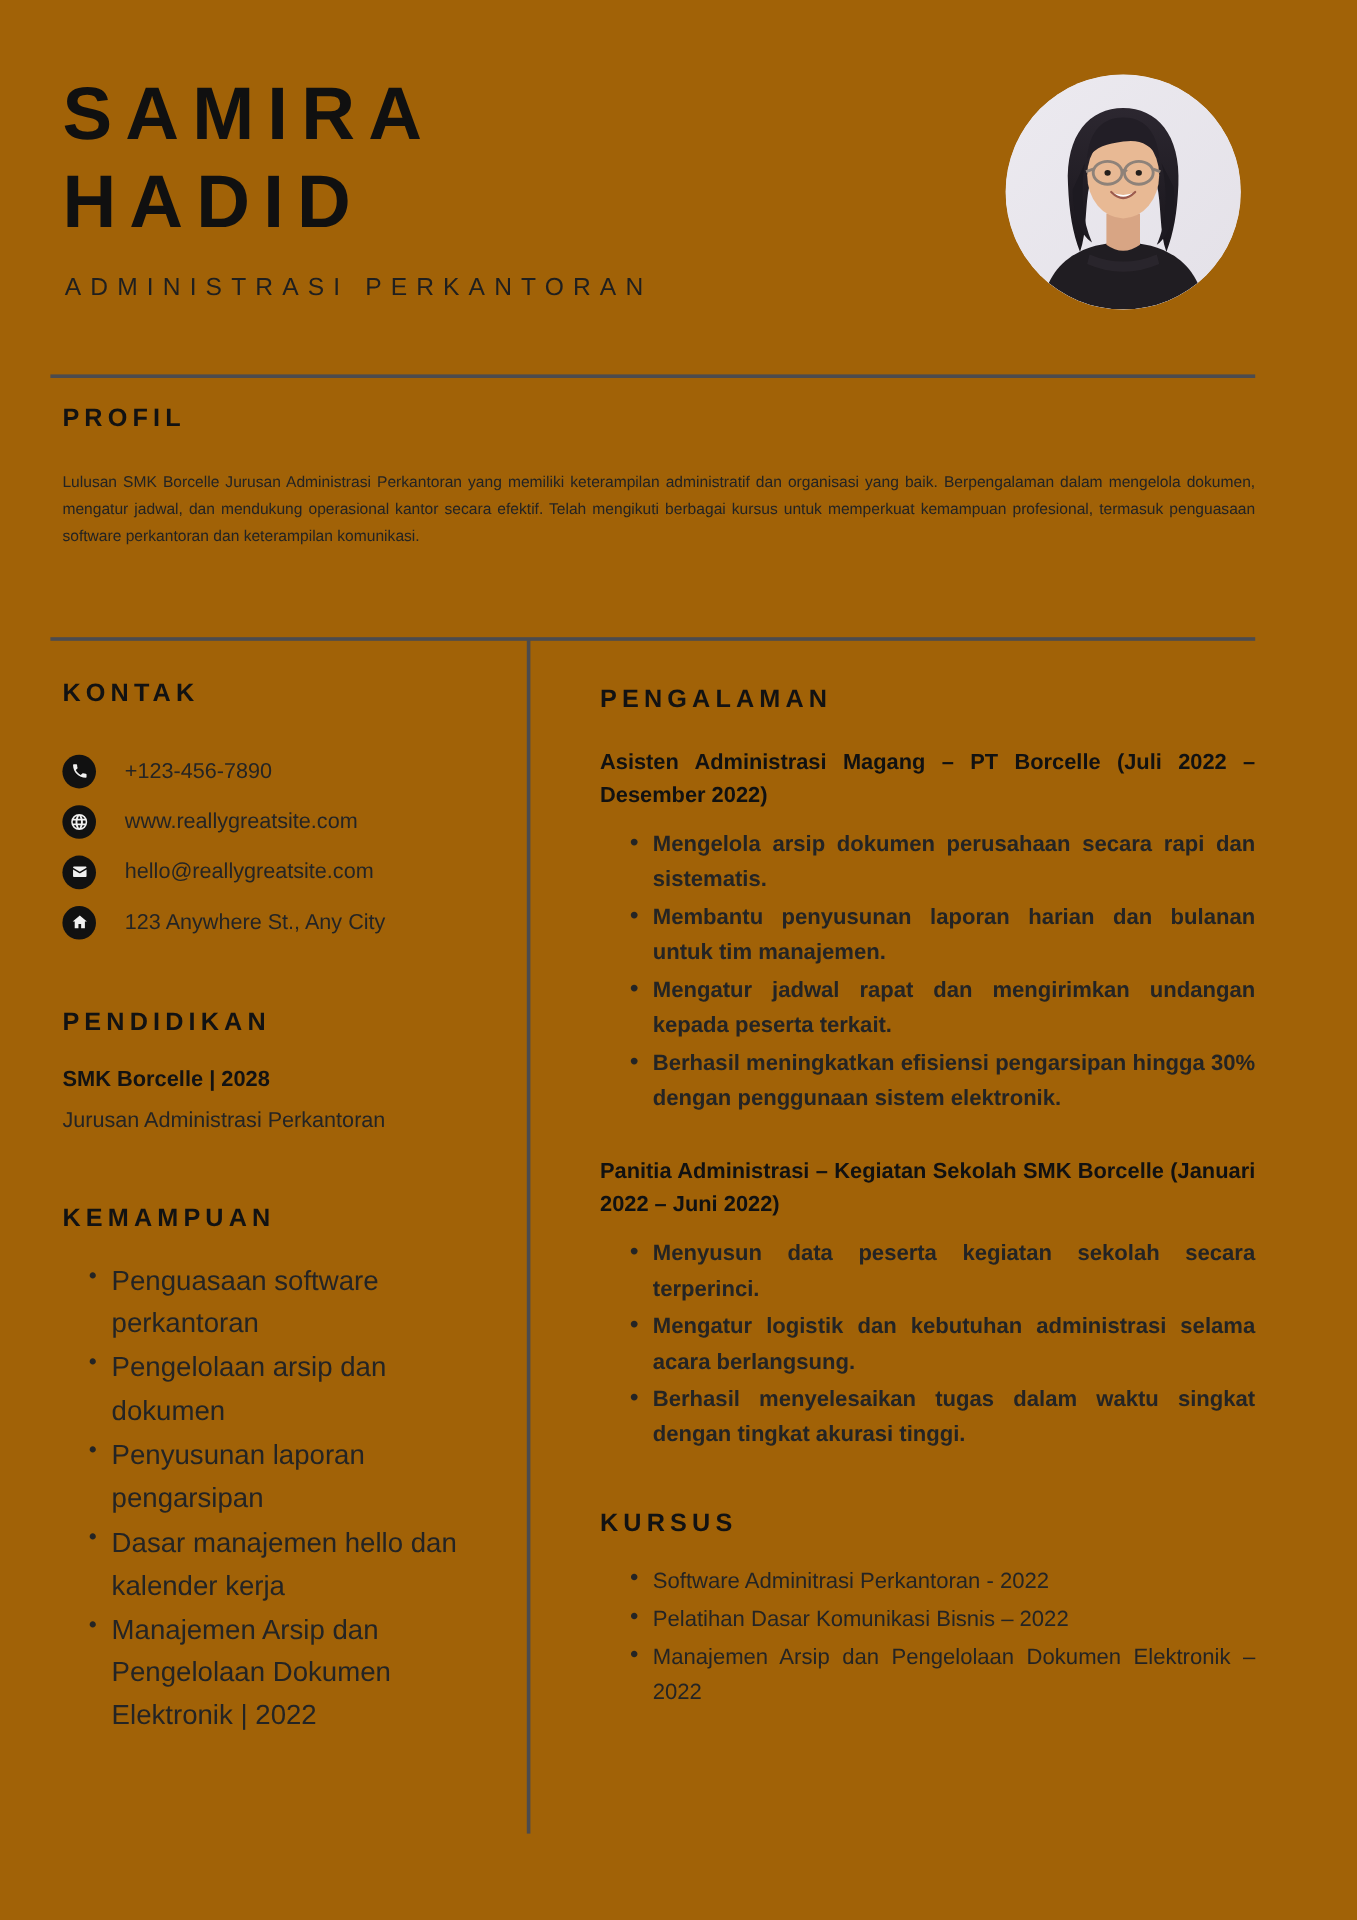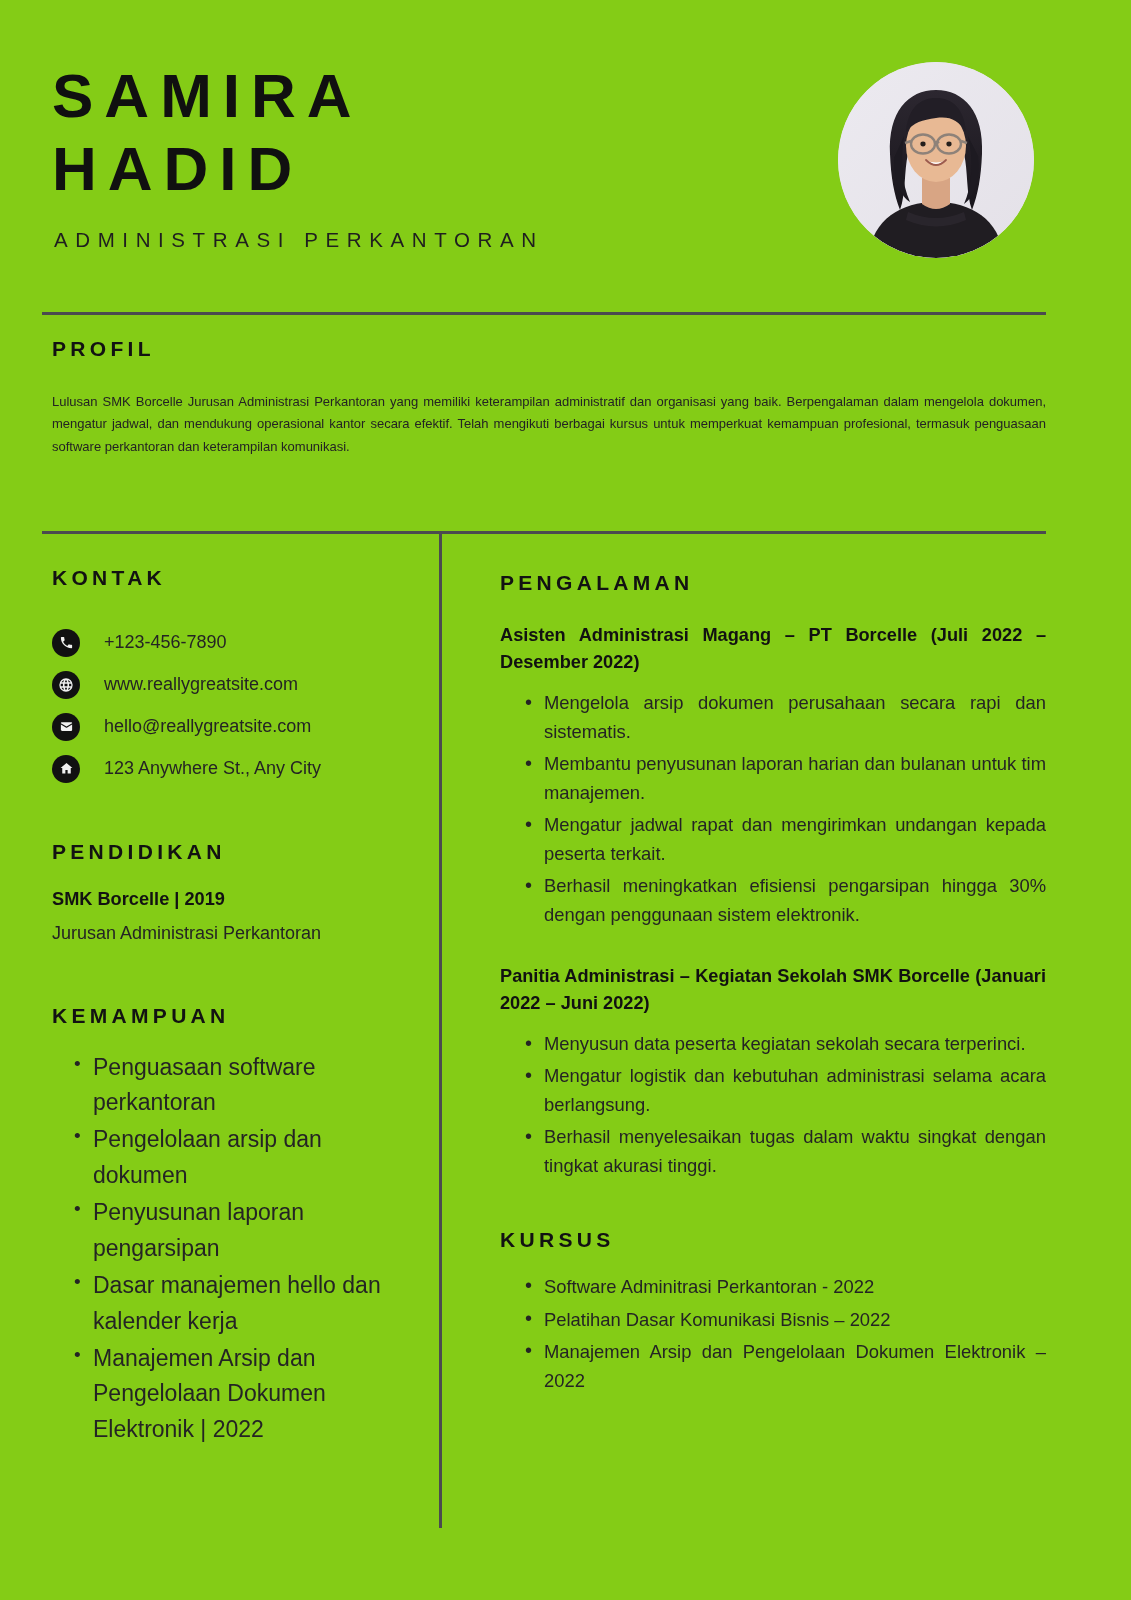--- a/index.html
+++ b/index.html
@@ -10,21 +10,21 @@
     background: #f1f1f1;
     font-family: "Liberation Sans", sans-serif;
     color: #1a1a1a;
     overflow: hidden;
   }
 
   .page {
     position: relative;
     width: 1131px;
     height: 1600px;
-    background: #84cc16;
+    background: #a16207;
   }
 
   
   .header {
     position: absolute;
     left: 0; top: 0;
     width: 1131px;
     height: 300px;
   }
 
@@ -207,21 +207,21 @@
     text-align: justify;
   }
   .job-bullets {
     margin-top: 12px;
     padding-left: 30px;
     list-style: none;
   }
   .job-bullets li {
     position: relative;
     font-size: 18.4px;
-    font-weight: 400;
+    font-weight: 700;
     line-height: 1.60;
     color: #242424;
     text-align: justify;
     margin-bottom: 2px;
     padding-left: 14px;
   }
   .job-bullets li::before {
     content: "•";
     position: absolute;
     left: -5px;
@@ -363,21 +363,21 @@
         <span class="c-icon">
           <svg width="15" height="15" viewBox="0 0 24 24">
               <path d="M12 3 2.5 11h2.7v9h5v-5.6h3.6V20h5v-9h2.7z"></path>
             </svg>
         </span>
         <span class="c-text">123 Anywhere St., Any City</span>
       </li>
     </ul>
 
     <div class="sec-head edu-head">PENDIDIKAN</div>
-    <div class="edu-school">SMK Borcelle | 2019</div>
+    <div class="edu-school">SMK Borcelle | 2028</div>
     <div class="edu-major">Jurusan Administrasi Perkantoran</div>
 
     <div class="sec-head skill-head">KEMAMPUAN</div>
     <ul class="skill-list">
       <li>Penguasaan software perkantoran</li>
       <li>Pengelolaan arsip dan dokumen</li>
       <li>Penyusunan laporan pengarsipan</li>
       <li>Dasar manajemen hello dan kalender kerja</li>
       <li>Manajemen Arsip dan Pengelolaan Dokumen Elektronik | 2022</li>
     </ul>

